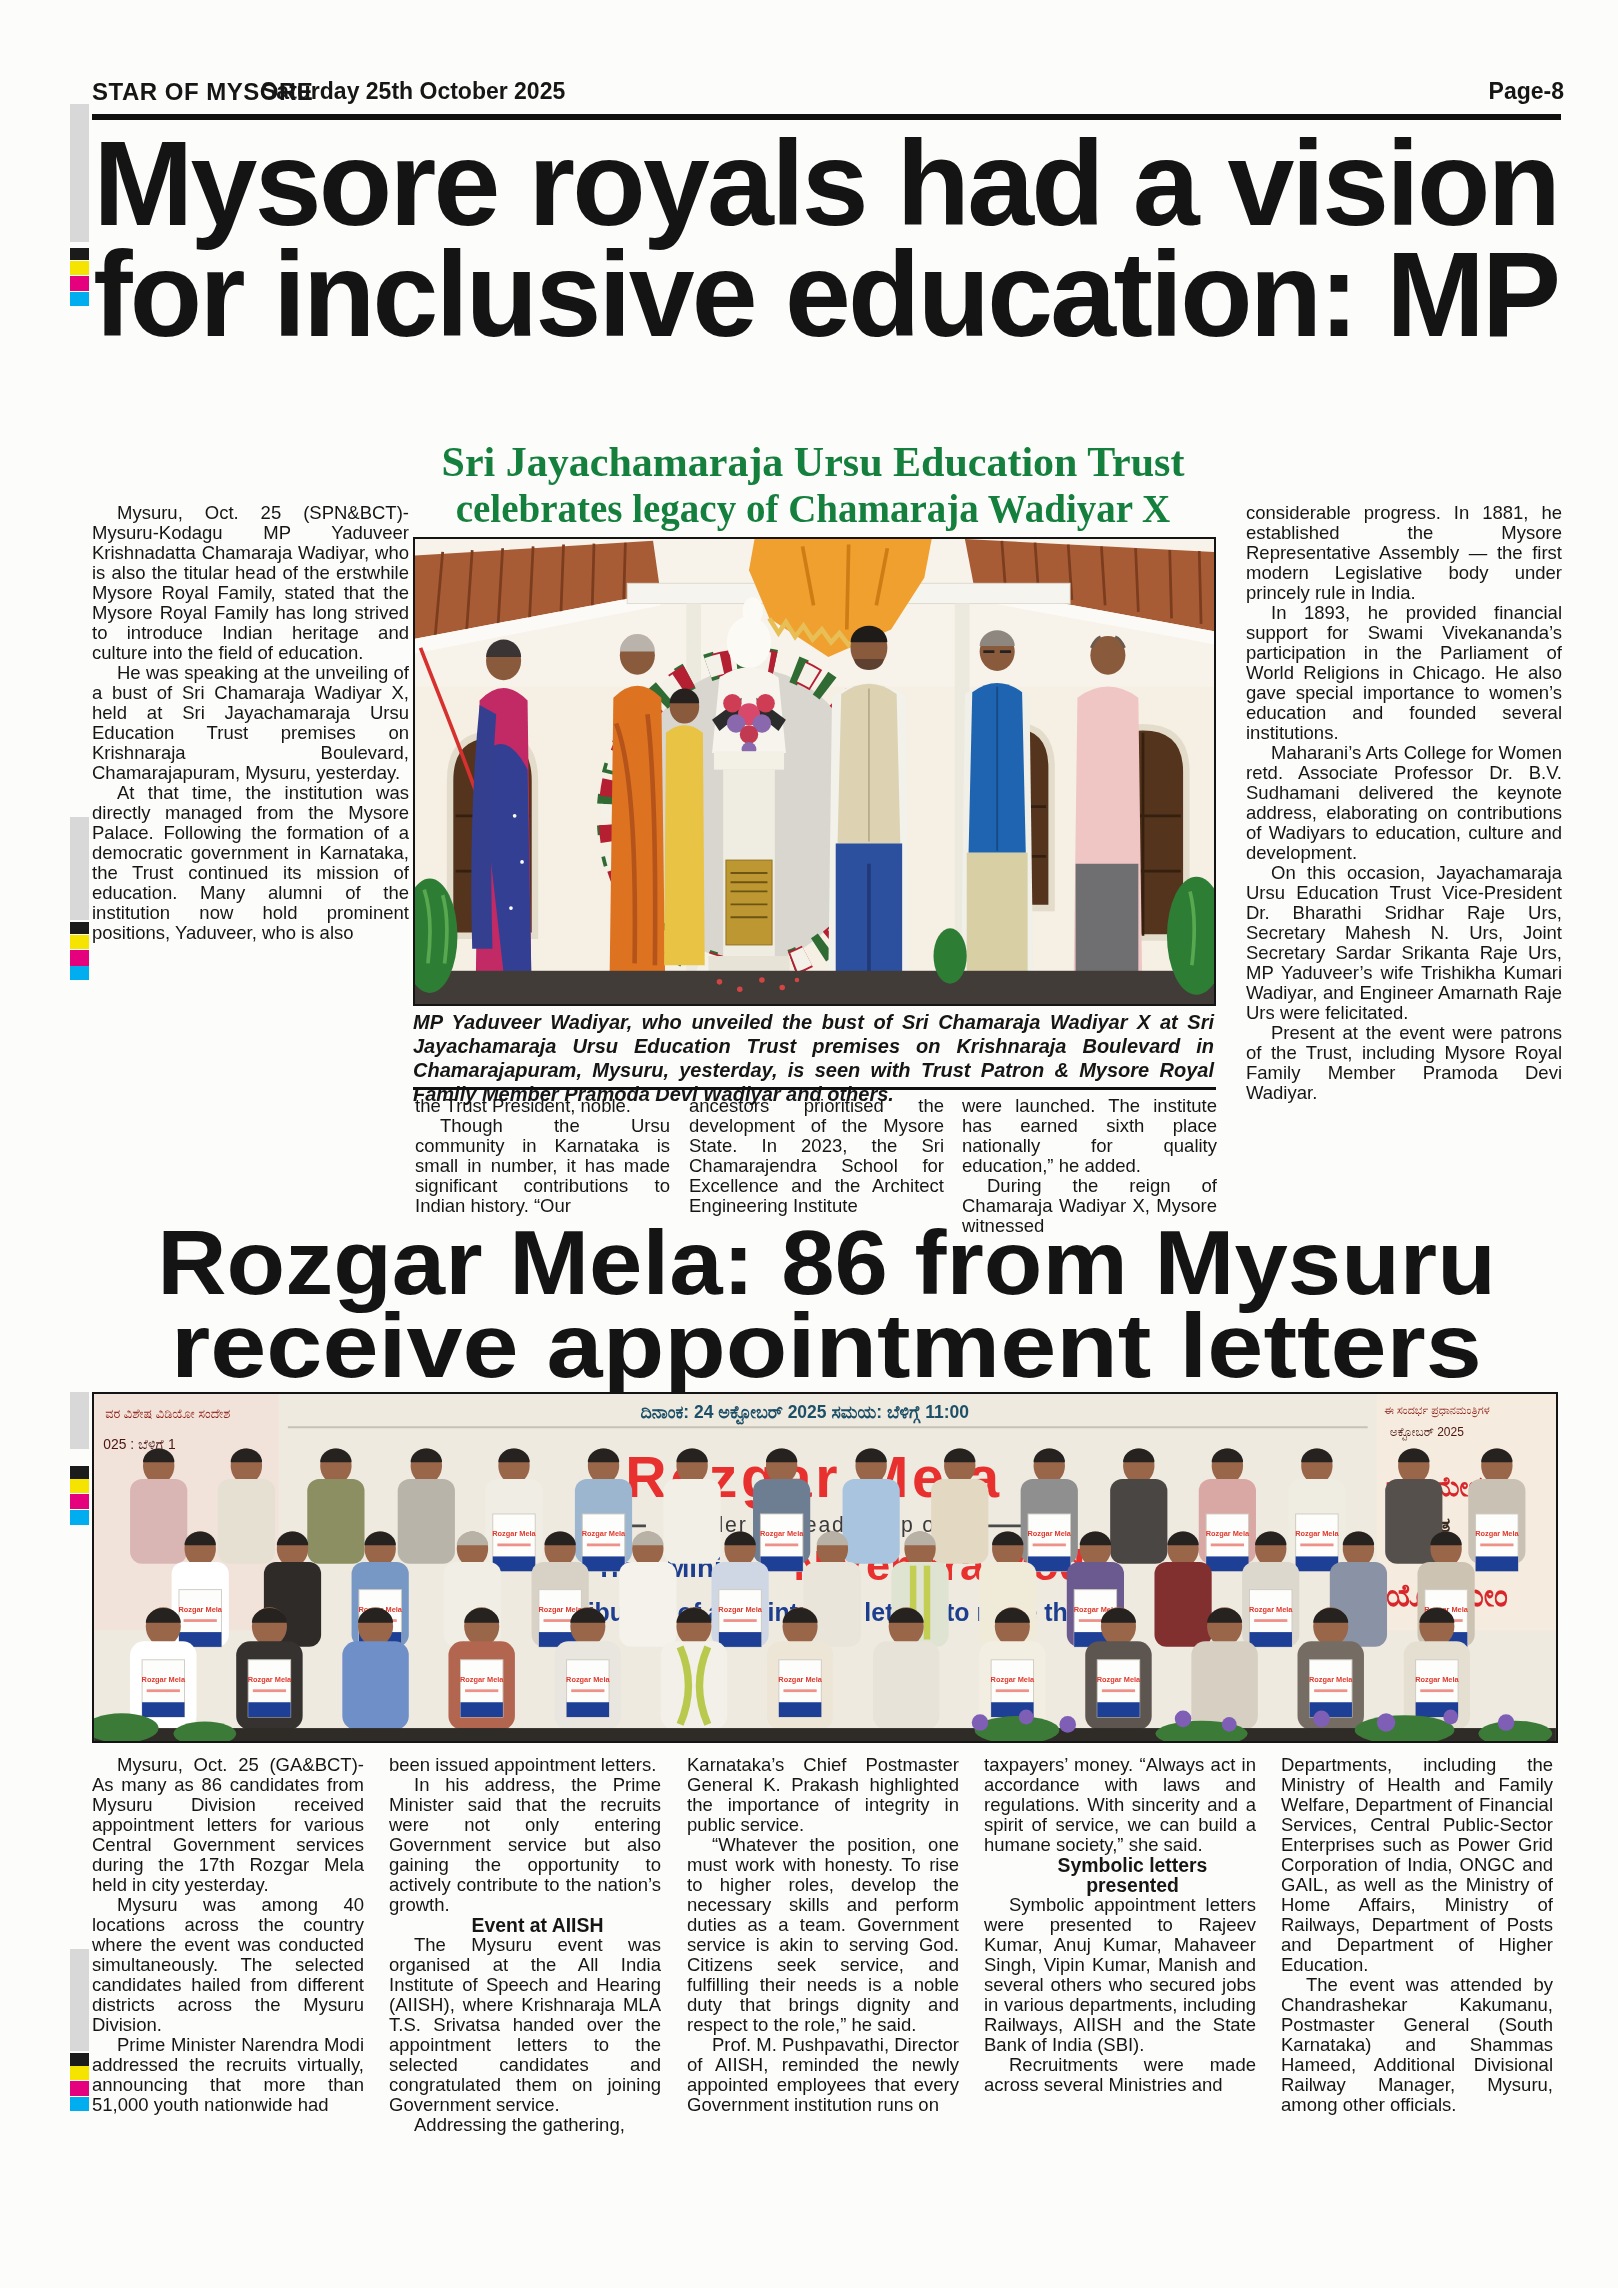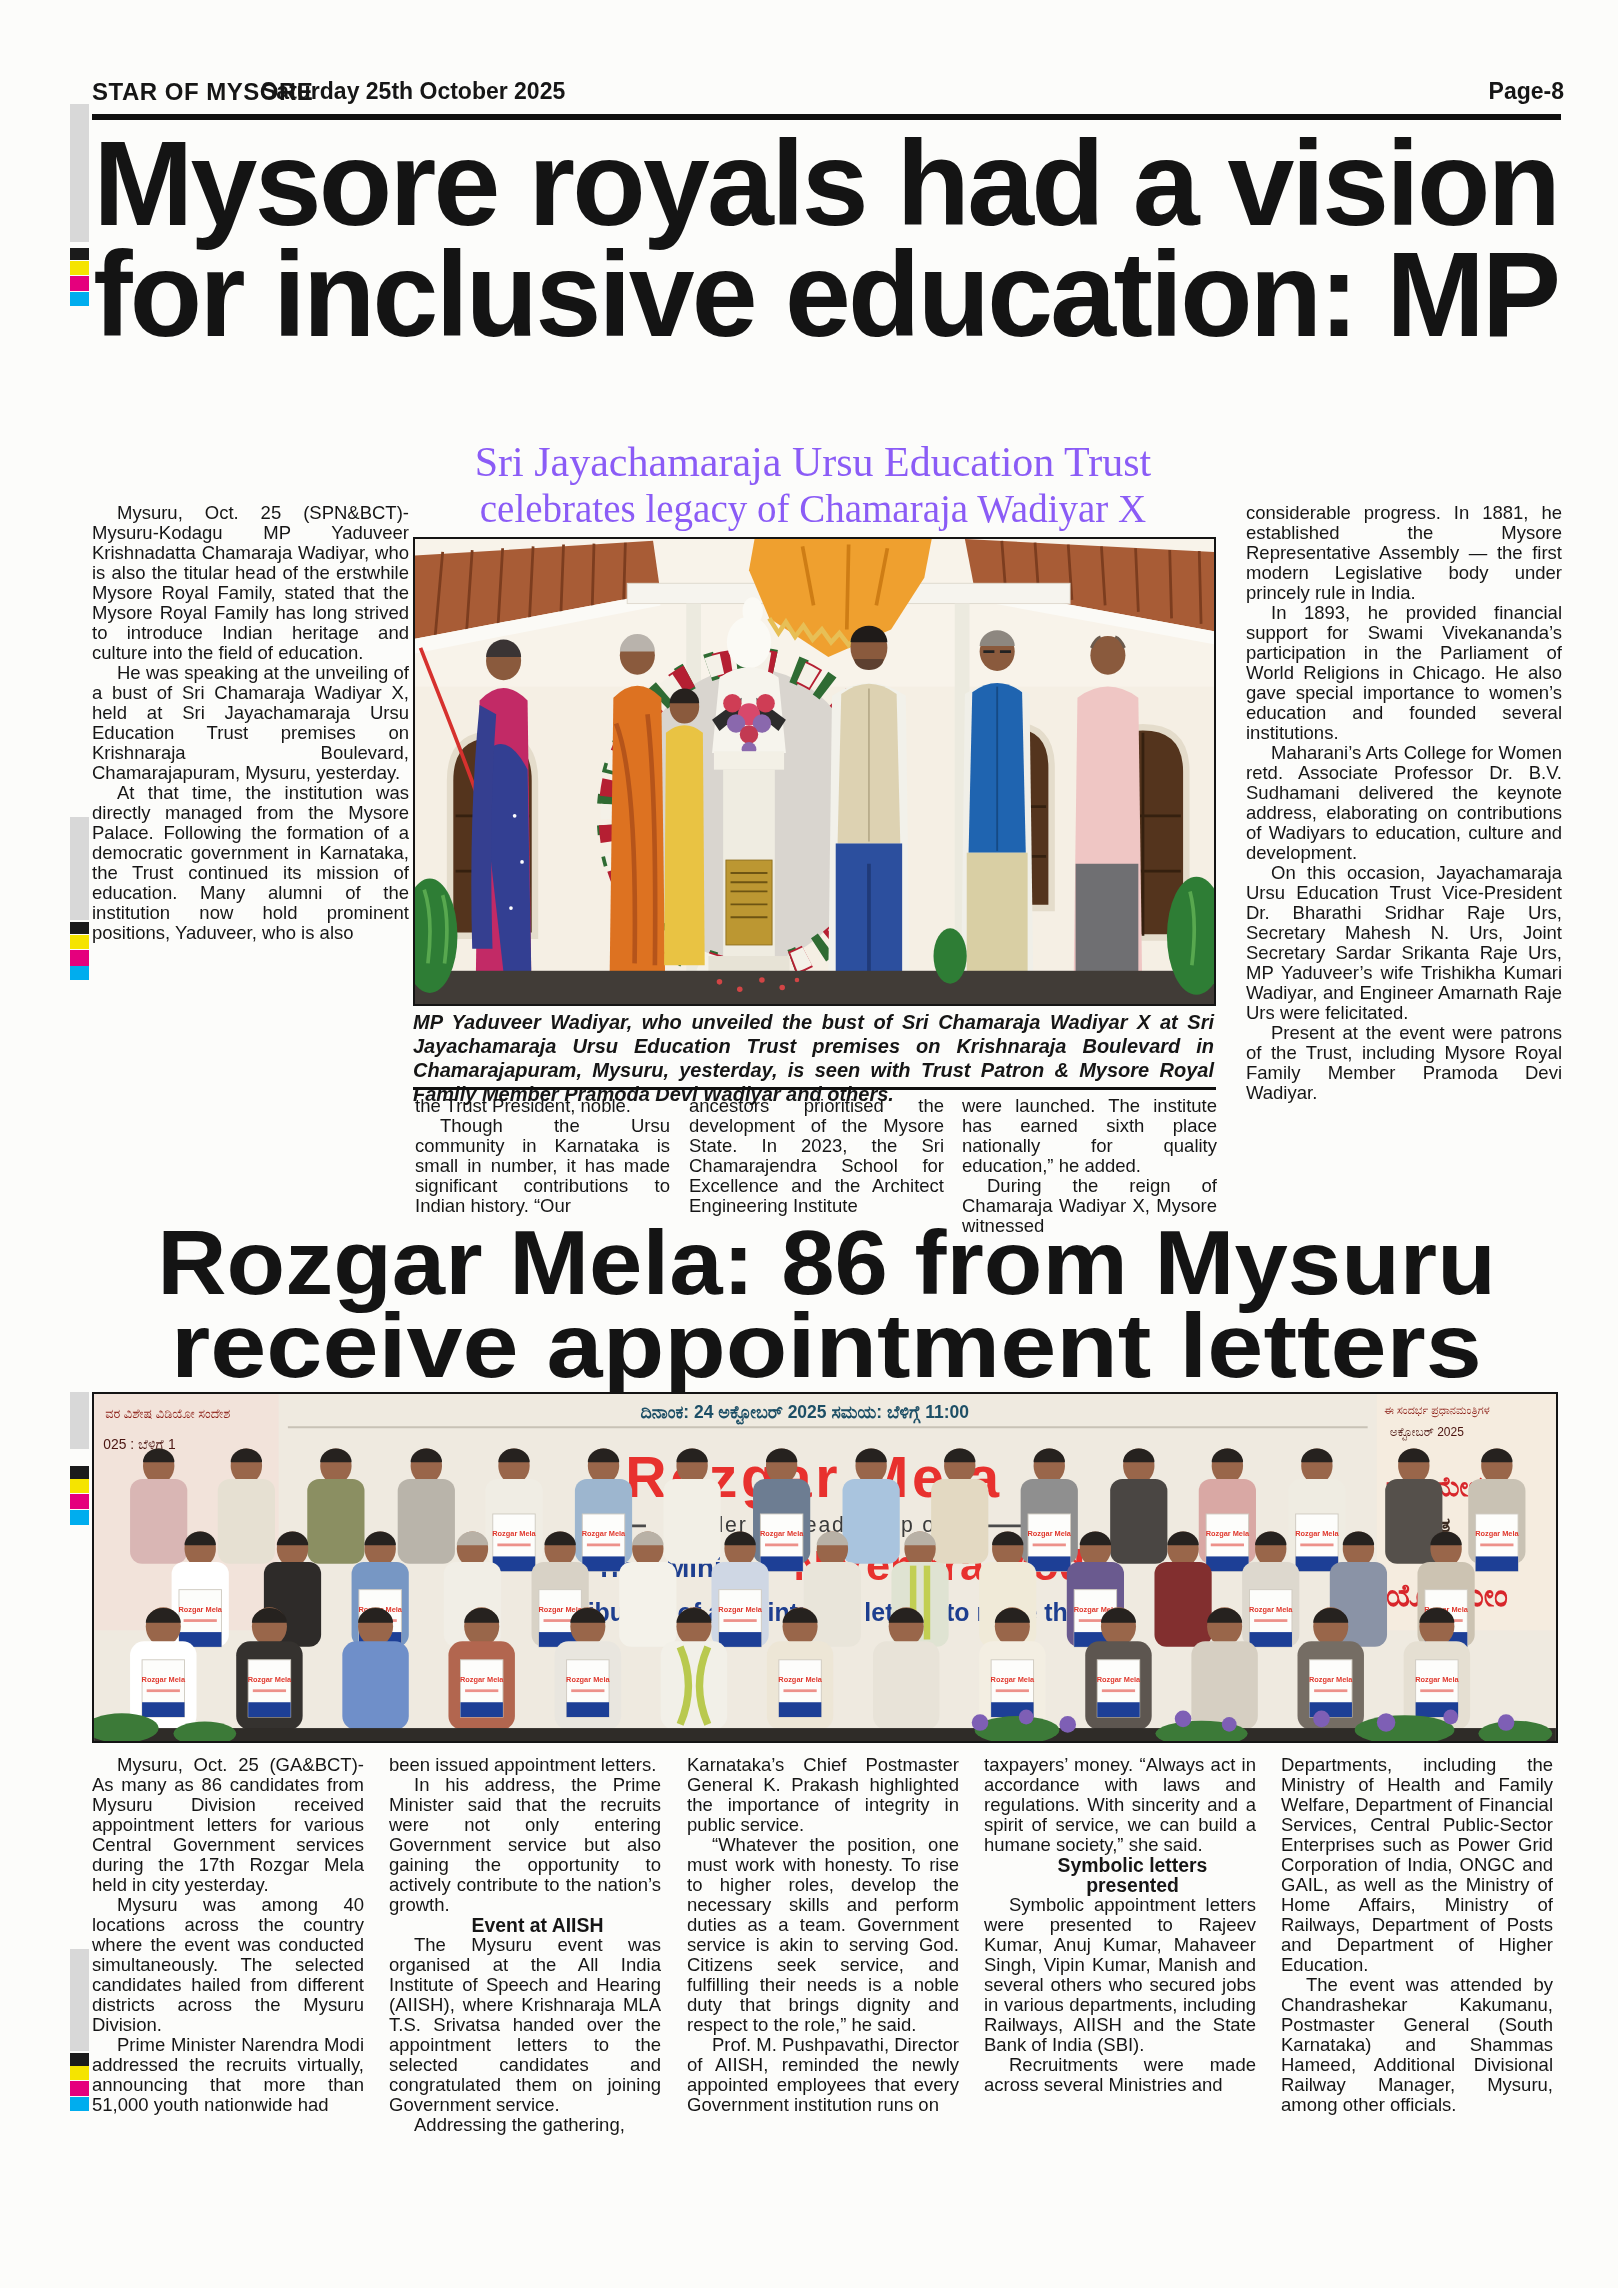--- a/index.html
+++ b/index.html
@@ -8,21 +8,21 @@
   .abs{position:absolute;}
   .reg{position:absolute;left:70px;width:18.5px;}
   .masthead-name{left:92px;top:78px;font-size:24px;font-weight:bold;letter-spacing:0.5px;}
   .masthead-date{left:261px;top:78px;font-size:23px;font-weight:bold;}
   .masthead-page{right:55px;top:78px;font-size:23px;font-weight:bold;}
   .rule{background:#101010;}
   .bodytext{font-size:18.5px;line-height:20px;text-align:justify;}
   .bodytext p{margin:0;text-indent:25px;}
   .bodytext p.ni{text-indent:0;}
   .colsub{margin:0;text-indent:0;text-align:center;font-weight:bold;font-size:19.4px;}
-  .subhead{color:#8b5cf6;font-family:"Liberation Serif", serif;font-weight:normal;text-align:center;}
+  .subhead{color:#15803d;font-family:"Liberation Serif", serif;font-weight:bold;text-align:center;}
   .sub1{font-size:42px;line-height:50px;margin:0;}
   .sub2{font-size:39px;line-height:44px;margin:0;}
   .caption{font-size:20px;font-weight:bold;font-style:italic;line-height:24px;text-align:justify;}
   .photo-frame{border:2.8px solid #141414;background:#e5e5e5;}
   svg text{font-family:"Liberation Sans", sans-serif;}
 </style>
 </head>
 <body>
 
 <div class="page">

